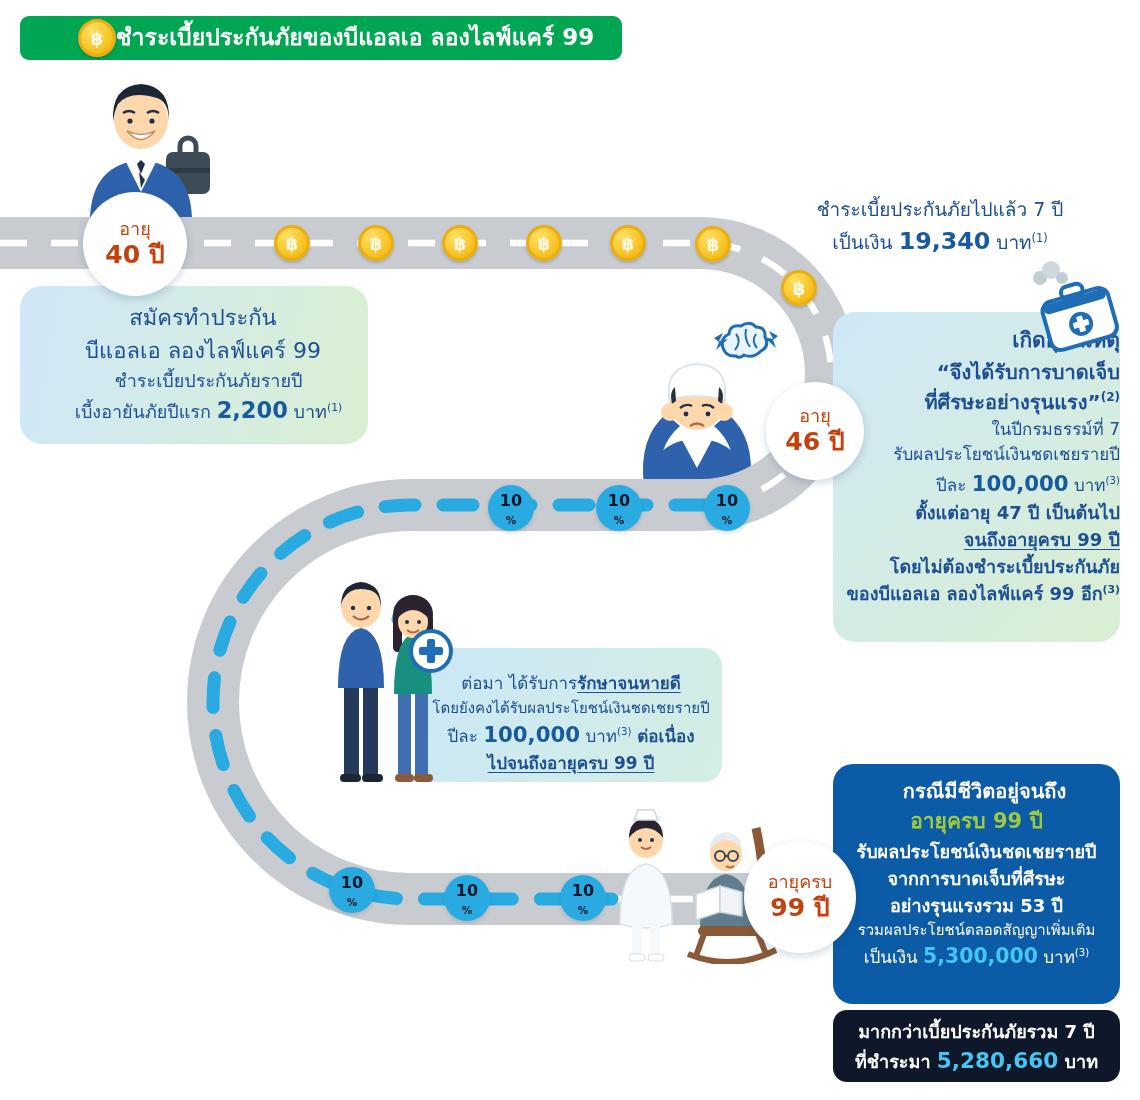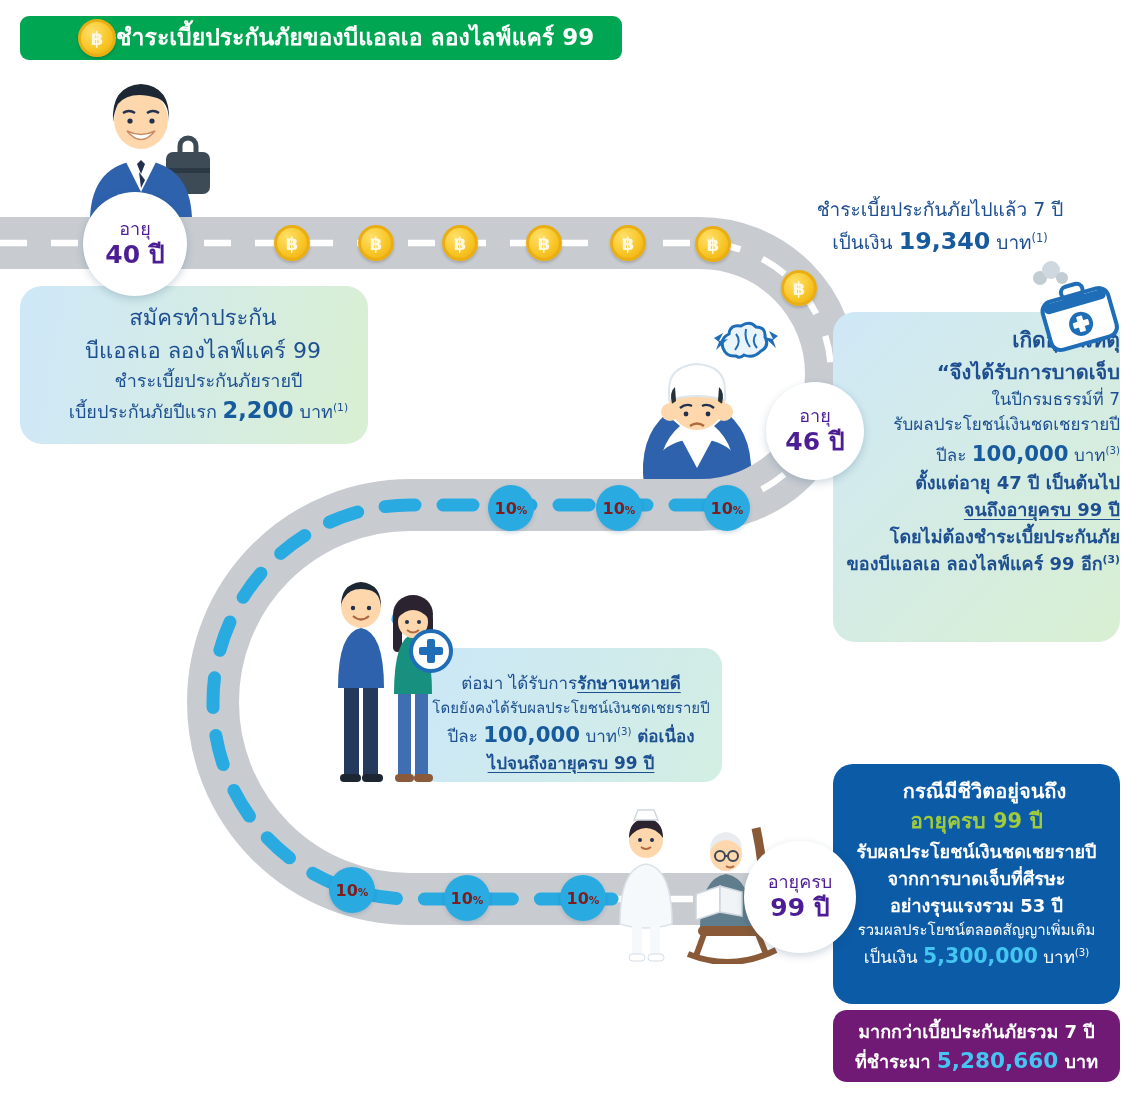--- a/index.html
+++ b/index.html
@@ -17,44 +17,44 @@
   
   .coin { position:absolute; width:36px; height:36px; border-radius:50%;
     background:radial-gradient(circle at 35% 30%, #ffe06a, #f7c322 62%, #edaa12);
     border:3px solid #e9ae14; color:#fff8df; font-weight:bold; font-size:18px;
     display:flex; align-items:center; justify-content:center; z-index:4;
     box-shadow:0 2px 3px rgba(0,0,0,.18); }
   .coin-inbanner { position:static; width:38px; height:38px; }
 
   
   .pct { position:absolute; width:46px; height:46px; border-radius:50%; background:#29abe2;
-    color:#7f1d1d; display:flex; align-items:center; justify-content:center; font-weight:bold;
-    font-size:16px; z-index:4; box-shadow:0 2px 4px rgba(0,60,110,.18); }
+    color:#0f172a; display:flex; align-items:center; justify-content:center; font-weight:bold;
+    font-size:16px; z-index:4; box-shadow:0 2px 4px rgba(0,60,110,.18);flex-direction:column; }
   .pct-sign { font-size:10.5px; margin-top:4px; }
 
   
   .age-circle { position:absolute; background:#fff; border-radius:50%; display:flex;
     flex-direction:column; align-items:center; justify-content:center; text-align:center;
-    color:#4c1d95; z-index:5; box-shadow:0 3px 9px rgba(20,60,100,.20); }
+    color:#c2410c; z-index:5; box-shadow:0 3px 9px rgba(20,60,100,.20); }
   .age-line1 { font-size:18px; line-height:1.25; }
   .age-line2 { font-size:25px; font-weight:bold; line-height:1.2; }
 
   
   .box { position:absolute; border-radius:22px; text-align:center; color:#1d4f91; z-index:3; }
   .box div { line-height:1.5; }
   .box-signup   { left:20px;  top:286px; width:348px; height:158px; padding-top:15px;
     background:linear-gradient(100deg,#cfe8f7 5%,#d9efd4 95%); }
   .box-accident { left:833px; top:312px; width:287px; height:330px; padding-top:13px;
     background:linear-gradient(135deg,#cfe8f7 0%,#d9efd2 100%);text-align:right; }
   .box-recovery { left:420px; top:648px; width:302px; height:134px; padding-top:23px;
     background:linear-gradient(115deg,#cbe7f7 0%,#d3eee2 100%); border-radius:18px; }
   .box-benefit  { left:833px; top:764px; width:287px; height:240px; padding-top:12px;
     background:#0c5ba6; color:#fff; border-radius:20px; }
   .box-compare  { left:833px; top:1010px; width:287px; height:72px; padding-top:8px;
-    background:#701a75; color:#fff; border-radius:14px; }
+    background:#0f172a; color:#fff; border-radius:14px; }
 
   .t22b { font-size:22px; font-weight:normal;padding-left:18px; }
   .t21b { font-size:21px; font-weight:bold; }
   .t20b { font-size:20px; font-weight:bold;margin-left:16px; }
   .t19  { font-size:19px; }
   .t18  { font-size:18px;padding-left:29px; }
   .t18b { font-size:18px; font-weight:bold; }
   .t17  { font-size:17px; }
   .t16  { font-size:15px; }
   .u    { text-decoration:underline; text-underline-offset:3px; }
@@ -160,26 +160,27 @@
 
   <div class="paid-note">
     <div class="t19">ชำระเบี้ยประกันภัยไปแล้ว 7 ปี</div>
     <div class="t19"><span>เป็นเงิน </span><span class="num">19,340</span><span> บาท</span><sup class="sup">(1)</sup></div>
   </div>
 
   <div class="box box-signup">
     <div class="t22b">สมัครทำประกัน</div>
     <div class="t22b">บีแอลเอ ลองไลฟ์แคร์ 99</div>
     <div class="t18">ชำระเบี้ยประกันภัยรายปี</div>
-    <div class="t18"><span>เบี้ยประกันภัยปีแรก </span><span class="num">2,200</span><span> บาท</span><sup class="sup">(1)</sup></div>
+    <div class="t18"><span>เบี้งอายันภัยปีแรก </span><span class="num">2,200</span><span> บาท</span><sup class="sup">(1)</sup></div>
   </div>
 
   <div class="box box-accident">
     <div class="t21b">เกิดอุบัติเหตุ</div>
     <div class="t20b">“จึงได้รับการบาดเจ็บ</div>
+    <div class="t20b"><span>ที่ศีรษะอย่างรุนแรง”</span><sup class="sup">(2)</sup></div>
     <div class="t17">ในปีกรมธรรม์ที่ 7</div>
     <div class="t17">รับผลประโยชน์เงินชดเชยรายปี</div>
     <div class="t17"><span>ปีละ </span><span class="num">100,000</span><span> บาท</span><sup class="sup">(3)</sup></div>
     <div class="t18b">ตั้งแต่อายุ 47 ปี เป็นต้นไป</div>
     <div class="t18b u">จนถึงอายุครบ 99 ปี</div>
     <div class="t18b">โดยไม่ต้องชำระเบี้ยประกันภัย</div>
     <div class="t18b"><span>ของบีแอลเอ ลองไลฟ์แคร์ 99 อีก</span><sup class="sup">(3)</sup></div>
   </div>
 
   <div class="box box-recovery">

